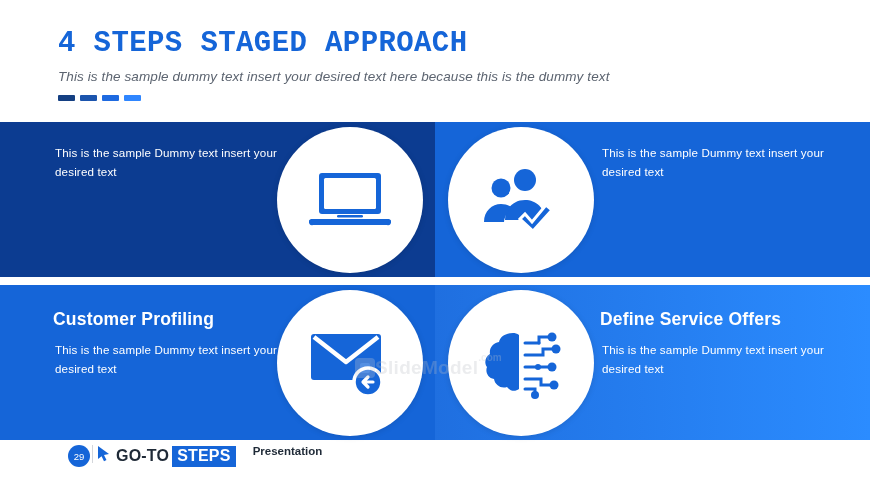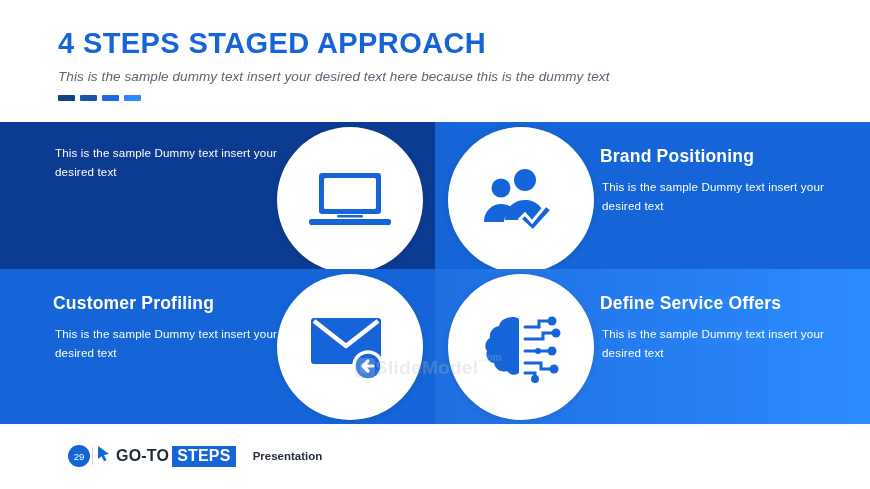--- a/index.html
+++ b/index.html
@@ -27,20 +27,21 @@
     top: 28px;
     width: 790px;
   }
   .title {
     font-size: 29px;
     font-weight: bold;
     letter-spacing: 0.4px;
     color: #1565d8;
     margin: 0;
     line-height: 1.1;
+    font-family: Liberation Mono, monospace;
   }
   .subtitle {
     margin: 9px 0 0 0;
     font-size: 13.5px;
     font-style: italic;
     color: #5c6470;
     letter-spacing: 0.1px;
   }
   .dashes {
     position: absolute;
@@ -61,21 +62,21 @@
 
   
   .row {
     position: absolute;
     left: 0;
     width: 870px;
     height: 155px;
     display: flex;
   }
   .row-top { top: 122px; }
-  .row-bottom { top: 269px; }
+  .row-bottom { top: 285px; }
 
   .band {
     height: 100%;
     position: relative;
     overflow: visible;
   }
   .band-left  { width: 435px; }
   .band-right { width: 435px; }
 
   .row-top .band-left  { background: #0c3c91; }
@@ -158,21 +159,20 @@
     letter-spacing: 0.3px;
   }
   .wm-dom { font-size: 10px; color: #c5c9cf; align-self: flex-end; margin-bottom: 20px; font-weight: bold; }
 
   
   .footer {
     position: absolute;
     left: 44px;
     bottom: 22px;
     display: flex;
-    align-items: center;
     gap: 2px;
     padding-left: 24px;
   }
   .page-badge {
     width: 22px;
     height: 22px;
     border-radius: 50%;
     background: #1565d8;
     color: #ffffff;
     font-size: 9.5px;
@@ -226,21 +226,20 @@
   </div>
 
   <div class="row row-top">
     <div class="band band-left">
       <div class="text-block text-left">
         <p class="step-desc">This is the sample Dummy text insert your desired text</p>
       </div>
     </div>
     <div class="band band-right">
       <div class="text-block text-right">
-        <p class="step-title">Brand Positioning</p>
         <p class="step-desc">This is the sample Dummy text insert your desired text</p>
       </div>
     </div>
 
     <div class="circle c-1">
       <span>
         <svg width="82" height="62" viewBox="0 0 82 62">
           <rect x="10" y="4" width="62" height="41" rx="3" fill="#1565d8"></rect>
           <rect x="15" y="9" width="52" height="31" rx="1.5" fill="#ffffff"></rect>
           <path d="M2 50 h78 a2 2 0 0 1 -2 6 H4 a2 2 0 0 1 -2 -6 z" fill="#1565d8"></path>

